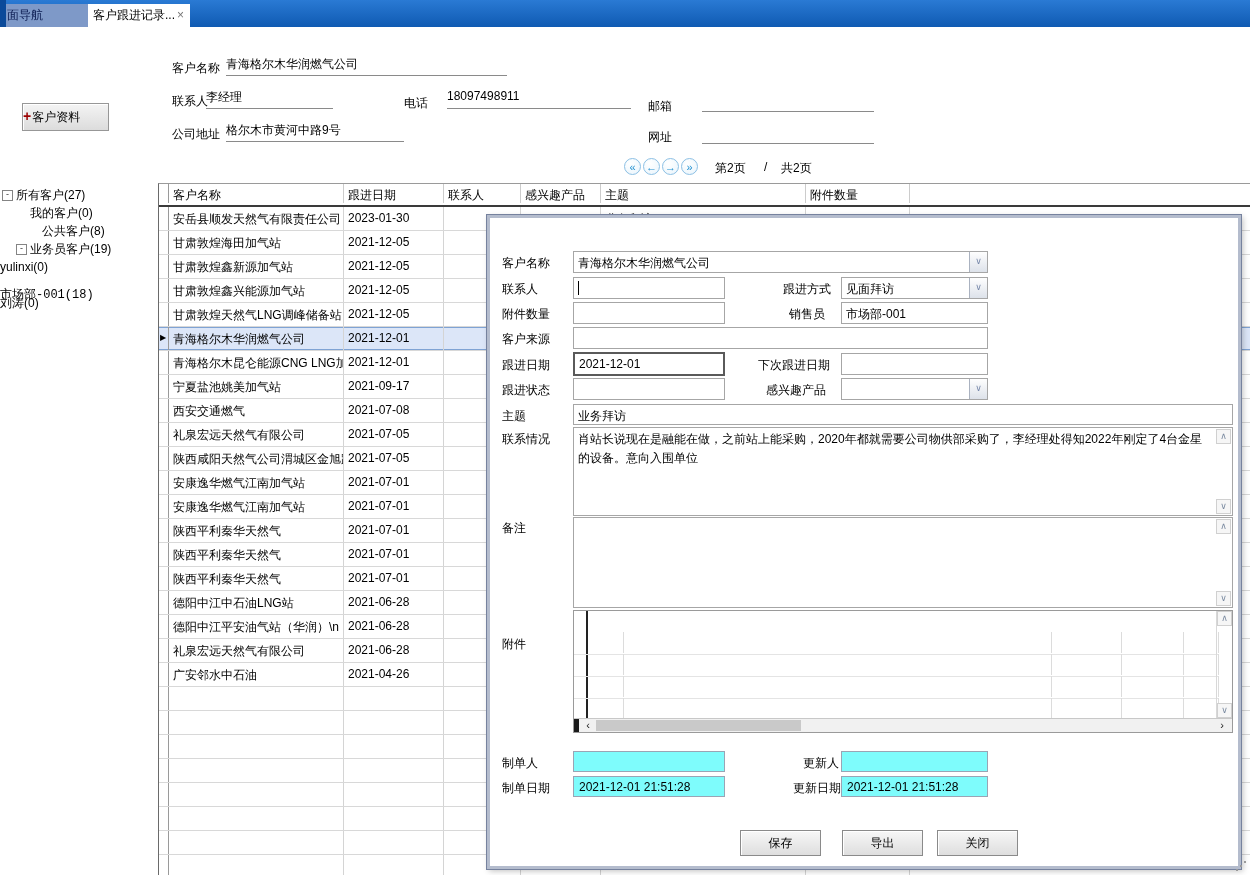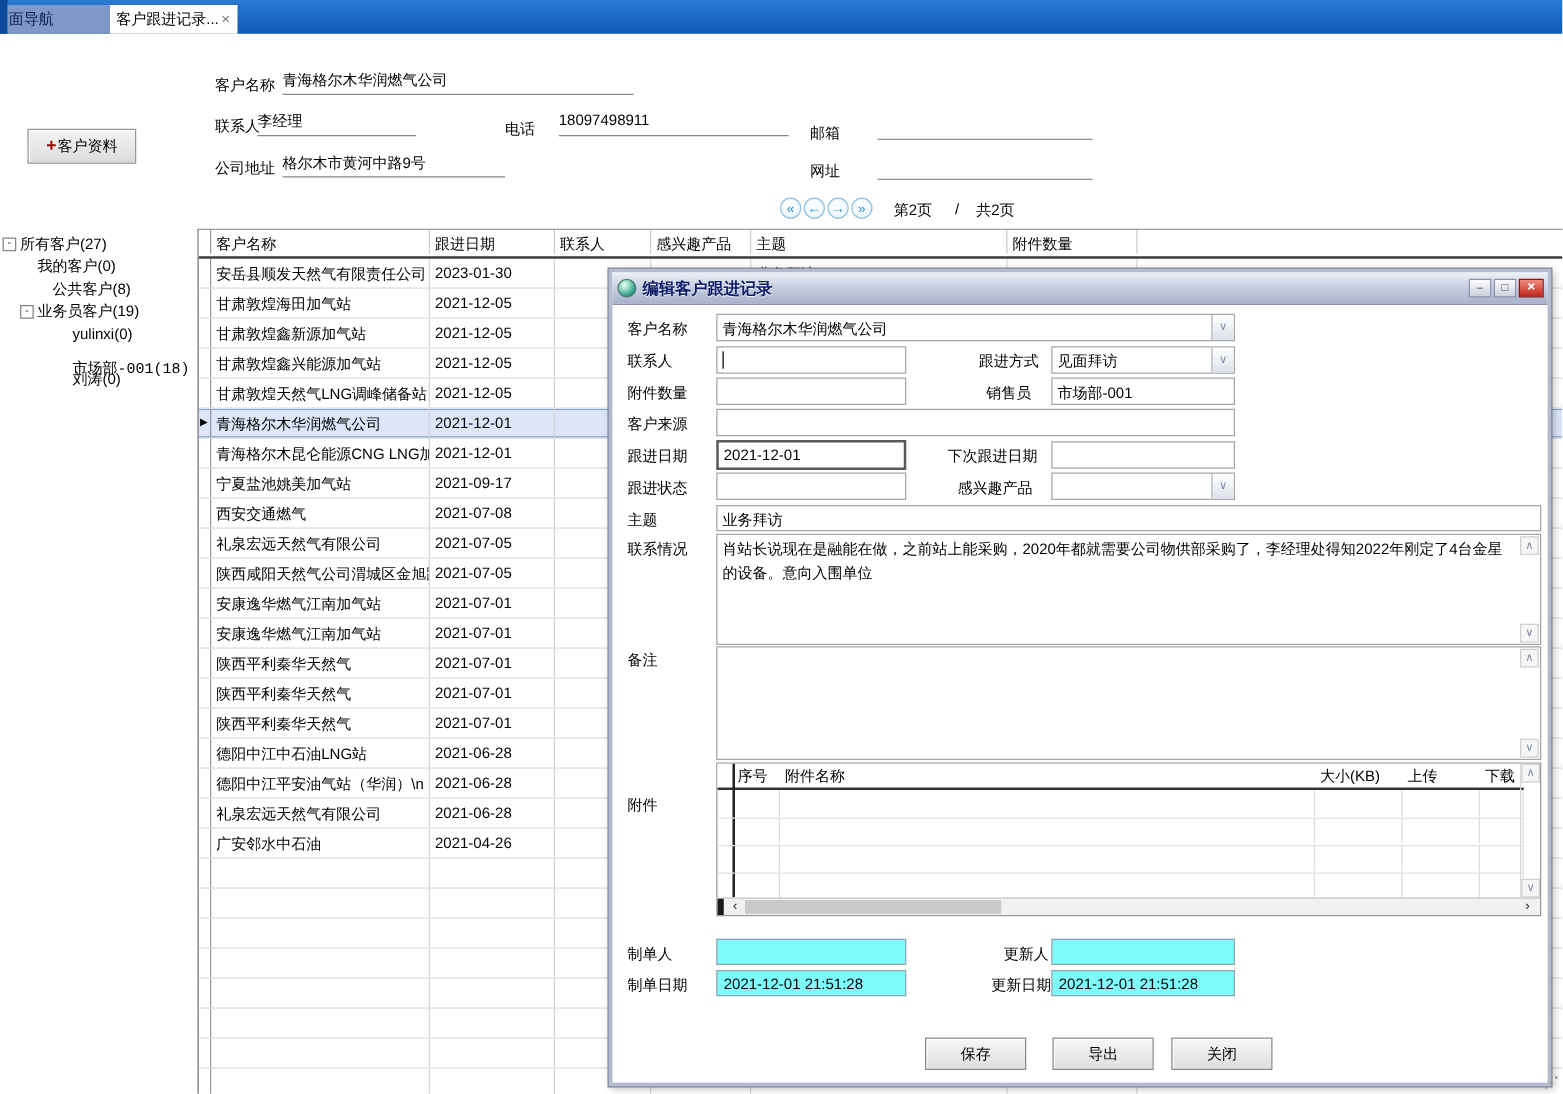--- a/index.html
+++ b/index.html
@@ -14,35 +14,35 @@
   .tab-active{position:absolute;left:88px;top:4px;width:97px;height:23px;background:#fff;line-height:23px;
           padding-left:5px;white-space:nowrap}
   .tab-close{color:#777;margin-left:2px;font-size:12px}
 
   
   .flabel{position:absolute;white-space:nowrap}
   .fval{position:absolute;border-bottom:1px solid #8a8a8a;height:19px;white-space:nowrap;overflow:hidden}
 
   
   #btn-add{position:absolute;left:22px;top:103px;width:85px;height:26px;background:linear-gradient(#f4f4f4,#dcdcdc);
-     border:1px solid #979797;box-shadow:inset 1px 1px 0 #fff;text-align:center;line-height:24px;cursor:default}
+     border:1px solid #979797;box-shadow:inset 1px 1px 0 #fff;line-height:24px;cursor:default}
   #btn-add .plus{color:#9b0000;font-weight:bold;font-size:14px;margin-right:1px}
 
   
   .pgbtn{position:absolute;top:158px;width:17px;height:17px;border-radius:50%;border:1px solid #8cc0e4;
      background:radial-gradient(circle at 35% 30%,#ffffff,#e8f4fc);color:#1e8fd0;font-size:11px;line-height:16px;
      text-align:center;box-sizing:border-box}
   .pgtext{position:absolute;top:160px;white-space:nowrap}
 
   
   #tree{position:absolute;left:0;top:186px;width:156px;height:689px}
   .tree-item{position:absolute;left:0;height:18px;line-height:18px;white-space:nowrap}
   .tree-item.lvl0{padding-left:16px}
   .tree-item.lvl1{padding-left:30px}
-  .tree-item.lvl2{padding-left:58px}
+  .tree-item.lvl2{}
   .tree-expander{position:absolute;top:4px;width:9px;height:9px;border:1px solid #848484;background:#fff;
      font-size:9px;line-height:7px;text-align:center;color:#333}
   .lvl0 .tree-expander{left:2px}
   .lvl1 .tree-expander{left:16px}
 
   
   #grid{position:absolute;left:158px;top:183px;width:1092px;height:692px;border-left:1px solid #6a6a6a;border-top:1px solid #9a9a9a}
   #grid-header{position:absolute;left:0;top:0;width:1091px;height:21px;border-bottom:2px solid #3a3a3a;background:#fff}
   .gh{position:absolute;top:0;height:19px;padding:3px 0 0 4px;border-right:1px solid #cccccc;box-sizing:border-box;
       white-space:nowrap;overflow:hidden}
@@ -408,29 +408,20 @@
         <div class="g-cell gc1"></div>
         <div class="g-cell gc2"></div>
         <div class="g-cell gc3"></div>
         <div class="g-cell gc4"></div>
         <div class="g-cell gc5"></div>
       </div>
     </div>
 </div>
 
 <div id="dialog">
-  <div id="dlg-title">
-    <span class="globe"></span>
-    <span class="ttl">编辑客户跟进记录</span>
-    <span class="wbtns">
-      <span class="wbtn">–</span>
-      <span class="wbtn">□</span>
-      <span class="wbtn close">×</span>
-    </span>
-  </div>
 
   <span class="dl" style="top:37px">客户名称</span>
   <div class="din" style="left:83px;top:33px;width:415px;padding-right:18px">
     <span>青海格尔木华润燃气公司</span>
     <span class="combo-btn">∨</span>
   </div>
 
   <span class="dl" style="top:63px">联系人</span>
   <div class="din" style="left:83px;top:59px;width:152px">
     <span class="caret"></span>
@@ -475,27 +466,20 @@
 
   <span class="dl" style="top:302px">备注</span>
   <div class="dta" style="left:83px;top:299px;width:660px;height:91px">
     <span></span>
     <span class="scr" style="top:1px">∧</span>
     <span class="scr" style="bottom:1px">∨</span>
   </div>
 
   <span class="dl" style="top:418px">附件</span>
   <div id="att">
-    <div id="att-header">
-        <div class="ah ac0">序号</div>
-        <div class="ah ac1">附件名称</div>
-        <div class="ah ac2">大小(KB)</div>
-        <div class="ah ac3">上传</div>
-        <div class="ah ac4">下载</div>
-      </div>
     <div id="att-marker"></div>
     <div id="att-body">
         <div class="att-row" style="top: 0px;">
           <div class="att-cell ac0"></div>
           <div class="att-cell ac1"></div>
           <div class="att-cell ac2"></div>
           <div class="att-cell ac3"></div>
           <div class="att-cell ac4"></div>
         </div>
         <div class="att-row" style="top: 22px;">

